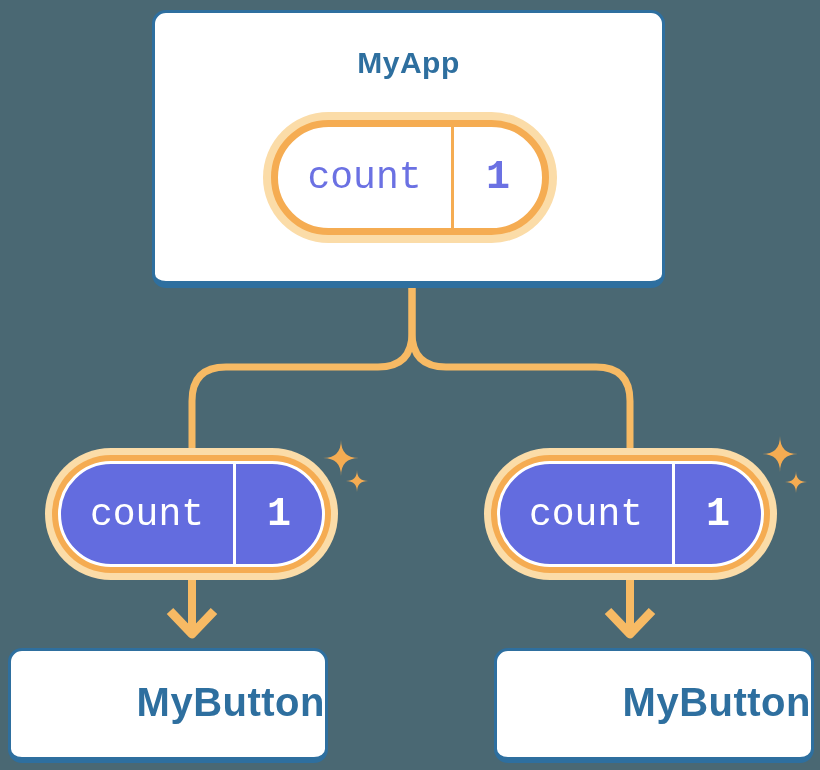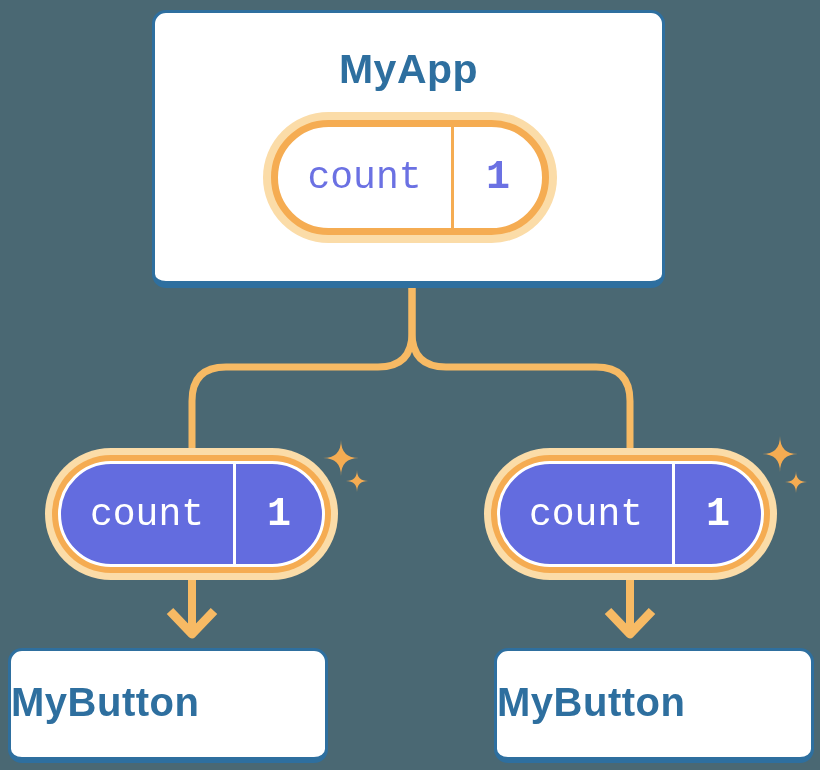--- a/index.html
+++ b/index.html
@@ -32,26 +32,26 @@
 
   
   .card{
     position:absolute;z-index:2;box-sizing:border-box;
     background:var(--card-fill);
     border:3px solid var(--card-border);
     border-bottom-width:7px;
     border-radius:14px;
   }
   .card-root{left:152px;top:10px;width:513px;height:278px;}
-  .card-leaf{width:320px;height:115px;border-bottom-width:6px;display:flex;align-items:center;justify-content:flex-start;}
+  .card-leaf{width:320px;height:115px;border-bottom-width:6px;display:flex;align-items:center;justify-content:flex-end;}
   .card-leaf.left{left:8px;top:648px;}
   .card-leaf.right{left:494px;top:648px;}
   .card-title{
     color:var(--label-blue);
-    font-size:41px;font-weight:bold;letter-spacing:0.5px;
+    font-size:30px;font-weight:bold;letter-spacing:0.5px;
     text-align:center;
   }
   .card-root .card-title{margin-top:33px;}
   .card-leaf .card-title{font-size:40px;margin-top:-4px;}
 
   
   .pill{
     position:absolute;z-index:3;box-sizing:border-box;
     border-radius:999px;display:flex;align-items:stretch;overflow:hidden;font-family:Liberation Mono, monospace;
   }

